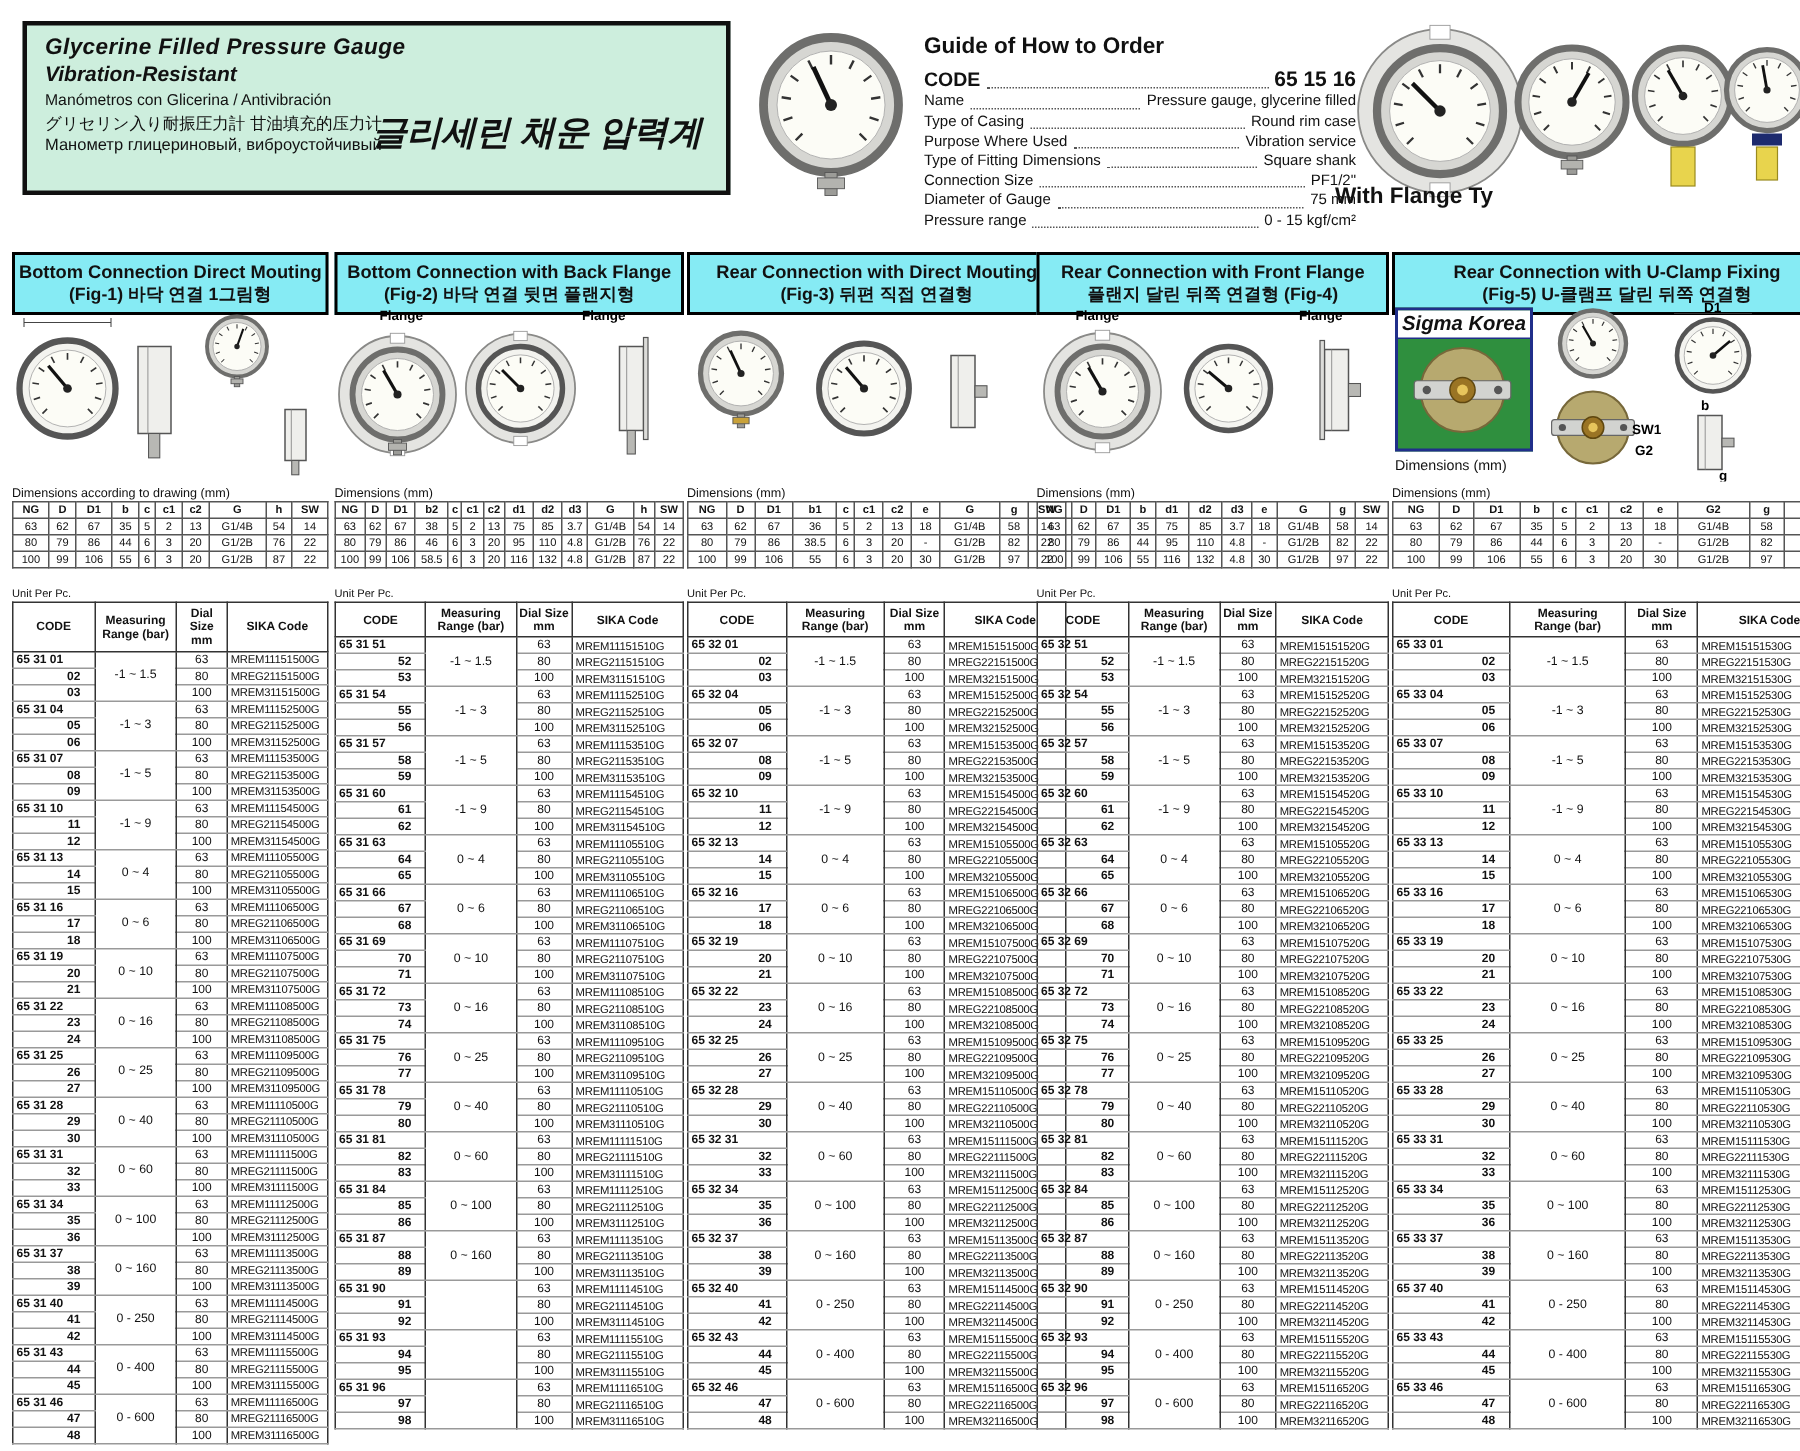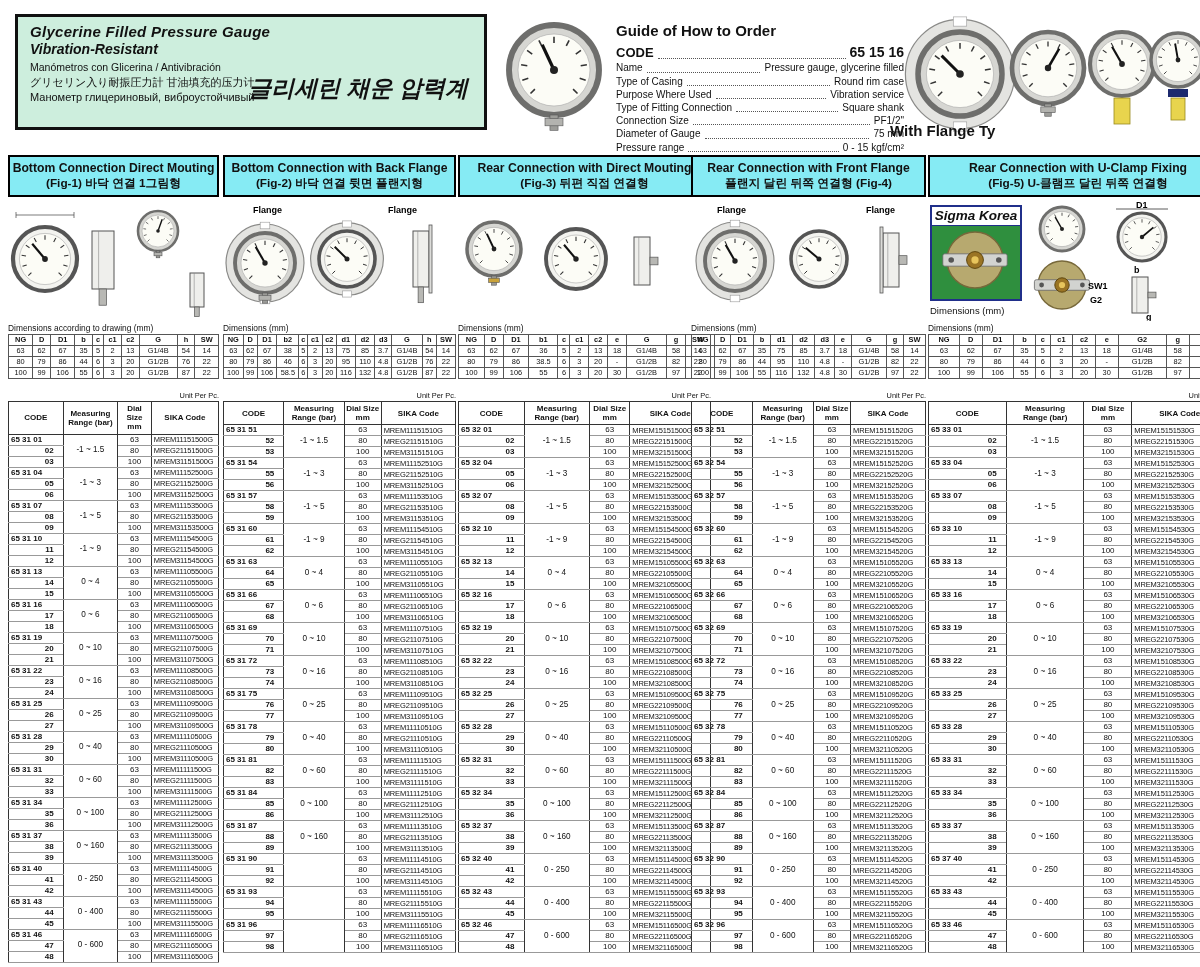--- a/index.html
+++ b/index.html
@@ -25,34 +25,34 @@
   .g-row .g-dots{flex:0 0 auto;border-bottom:1.6px dotted #555;margin:0 4px 2px 4px;}
   .g-row .g-val{white-space:nowrap;}
   .g-bold{font-size:13px;font-weight:bold;}
   .g-bold .g-val{font-size:14px;}
 
   .flange-caption{position:absolute;left:890px;top:122px;font-weight:bold;font-size:15px;}
 
   
   .section{position:absolute;top:155px;height:805px;}
   .sec-title{border:2.5px solid #000;background:#86ebf4;box-sizing:border-box;
-    text-align:center;font-weight:bold;padding:3px 2px 2px 2px;line-height:1.35;height:42px;}
+    text-align:center;font-weight:bold;padding:3px 2px 2px 2px;line-height:1.35;height:42px;margin-top:13px;}
   .sec-title .en{font-size:12.2px;white-space:nowrap;}
   .sec-title .ko{font-size:11.8px;white-space:nowrap;text-align:center;}
   .diagram{position:absolute;top:46px;left:0;right:0;height:120px;}
   .diagram svg{display:block;}
 
   .dim-wrap{position:absolute;top:168px;left:0;right:0;}
   .dim-title{font-size:8.4px;margin-bottom:1px;}
   table.dim{border-collapse:collapse;width:100%;font-size:7.4px;}
   table.dim th,table.dim td{border:1px solid #555;text-align:center;padding:0 1px;height:10px;line-height:1;}
   table.dim th{font-weight:bold;}
 
   .prod-wrap{position:absolute;top:236px;left:0;right:0;}
-  .unit-note{text-align:right;font-size:7.4px;margin-bottom:1px;}
+  .unit-note{font-size:7.4px;margin-bottom:1px;}
   table.prod{border-collapse:collapse;width:100%;border:1.6px solid #222;table-layout:fixed;}
   table.prod th{border:1px solid #333;font-size:8px;line-height:1.15;padding:2px 0;font-weight:bold;}
   table.prod td{border-left:1px solid #333;border-right:1px solid #333;border-bottom:1px solid #999;
     height:10px;line-height:1;padding:0 2px;overflow:hidden;white-space:nowrap;}
   table.prod tr.gstart td{border-top:1.7px solid #111;}
   td.code{font-weight:bold;font-size:8px;text-align:left;}
   td.code.sub{text-align:right;padding-right:9px;}
   td.rng{text-align:center;font-size:8.2px;}
   td.dial{text-align:center;font-size:8px;}
   td.sika{font-size:7.5px;letter-spacing:-.15px;padding-left:2px;}
@@ -95,21 +95,21 @@
           <span class="g-label">Type of Casing</span>
           <span class="g-dots" style="width: 150px; flex: 1 1 auto;"></span>
           <span class="g-val">Round rim case</span>
         </div>
         <div class="g-row">
           <span class="g-label">Purpose Where Used</span>
           <span class="g-dots" style="width: 150px; flex: 1 1 auto;"></span>
           <span class="g-val">Vibration service</span>
         </div>
         <div class="g-row">
-          <span class="g-label">Type of Fitting Connection</span>
+          <span class="g-label">Type of Fitting Dimensions</span>
           <span class="g-dots" style="width: 150px; flex: 1 1 auto;"></span>
           <span class="g-val">Square shank</span>
         </div>
         <div class="g-row">
           <span class="g-label">Connection Size</span>
           <span class="g-dots" style="width: 150px; flex: 1 1 auto;"></span>
           <span class="g-val">PF1/2"</span>
         </div>
         <div class="g-row">
           <span class="g-label">Diameter of Gauge</span>

